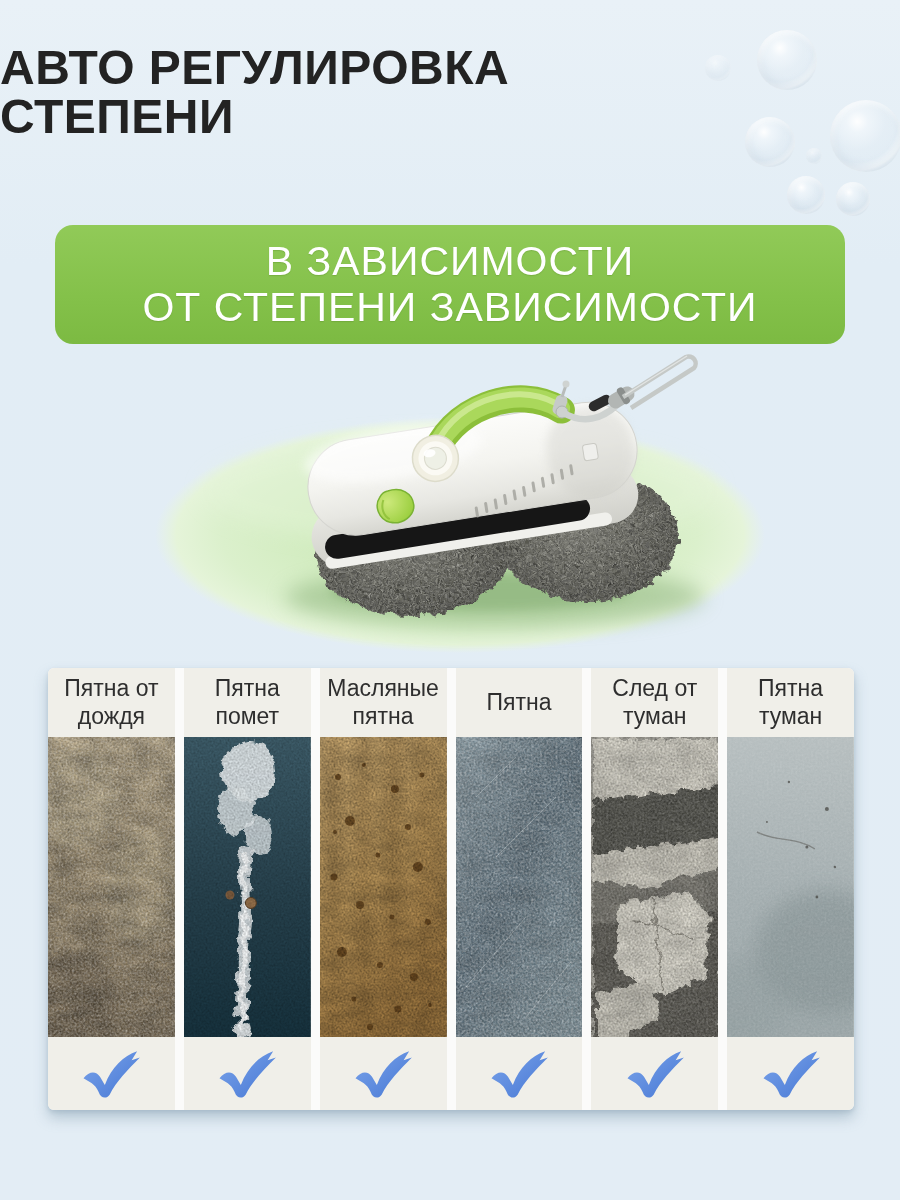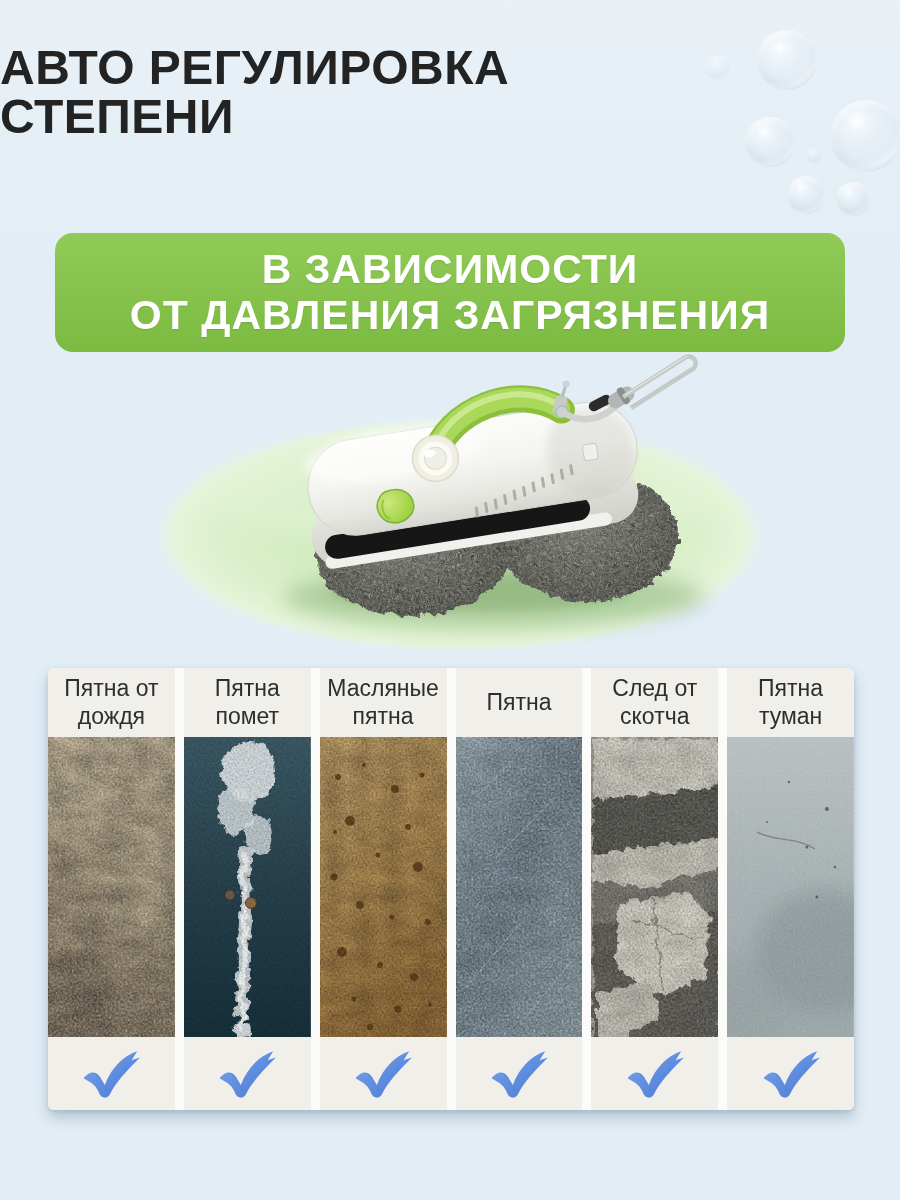--- a/index.html
+++ b/index.html
@@ -18,24 +18,24 @@
       rgba(255,255,255,0) 88%);
     box-shadow:inset 0 -5px 9px rgba(178,198,214,.38), inset 2px 3px 6px rgba(255,255,255,.85);
   }
   
   .title{
     position:absolute;top:44px;left:0;width:100%;text-align:left;
     color:#232323;font-weight:bold;font-size:48px;line-height:1.02;letter-spacing:.5px;
   }
   
   .banner{
-    position:absolute;left:55px;top:233px;width:790px;height:119px;
+    position:absolute;left:55px;top:225px;width:790px;height:119px;
     background:linear-gradient(180deg,#91ca58 0%,#84c14a 60%,#7cba42 100%);
     border-radius:18px;display:flex;flex-direction:column;justify-content:center;align-items:center;
-    color:#ffffff;font-weight:bold;font-size:41px;line-height:1.1;letter-spacing:1px;
+    color:#ffffff;font-weight:normal;font-size:41px;line-height:1.1;letter-spacing:1px;
     text-shadow:0 1px 1px rgba(90,140,40,.35);
   }
   
   .scene{position:absolute;left:120px;top:335px;width:670px;height:335px;}
   .scene svg{display:block;width:100%;height:100%;}
   
   .panel{
     position:absolute;left:48px;top:668px;width:806px;height:442px;
     background:#fbfbfa;border-radius:6px;overflow:hidden;
     box-shadow:0 8px 14px rgba(124,150,170,.45),0 2px 4px rgba(124,150,170,.28);
@@ -170,21 +170,21 @@
     <div class="bubble" style="left:806px;top:148px;width:16px;height:16px;opacity:.6;"></div>
   </div>
 
   <div class="title">
     <div>АВТО РЕГУЛИРОВКА</div>
     <div>СТЕПЕНИ</div>
   </div>
 
   <div class="banner">
     <div>В ЗАВИСИМОСТИ</div>
-    <div>ОТ ДАВЛЕНИЯ ЗАГРЯЗНЕНИЯ</div>
+    <div>ОТ СТЕПЕНИ ЗАВИСИМОСТИ</div>
   </div>
 
   <div class="scene">
     <svg viewBox="0 0 670 335">
 
       <ellipse cx="340" cy="200" rx="305" ry="118" fill="url(#gEll)"></ellipse>
       <ellipse cx="340" cy="156" rx="256" ry="56" fill="#e4f4d8" opacity=".5" filter="url(#fSoft2)"></ellipse>
 
       <ellipse cx="375" cy="262" rx="210" ry="30" fill="#85ae74" opacity=".5" filter="url(#fSoft2)"></ellipse>
       <ellipse cx="360" cy="256" rx="150" ry="20" fill="#6f9c5e" opacity=".35" filter="url(#fSoft)"></ellipse>
@@ -370,21 +370,21 @@
         </svg>
       </div>
       <div class="check">
         <svg viewBox="0 0 96 76">
           <path fill="url(#gCheck)" d="M8 44 C16 34 26 33 32 42 L39 54 C49 28 66 12 86 5 L78 18 L90 14 C72 32 55 50 46 68 C41 75 33 73 30 64 C25 52 16 49 8 44 Z"></path>
         </svg>
       </div>
     </div>
 
     <div class="col">
-      <div class="hdr">След от скотча</div>
+      <div class="hdr">След от туман</div>
       <div class="photo">
         <svg viewBox="0 0 127 300" preserveAspectRatio="none">
           <rect width="127" height="300" fill="#a8a69d"></rect>
           <g filter="url(#fDisplace)">
             <polygon points="0,0 127,0 127,48 0,62" fill="#dcd9cd"></polygon>
             <polygon points="0,62 127,48 127,98 0,115" fill="#57564f"></polygon>
             <polygon points="0,115 127,98 127,128 55,150 0,142" fill="#d2cfc3"></polygon>
             <polygon points="0,142 55,150 127,128 127,170 0,185" fill="#7b7a72"></polygon>
             <polygon points="0,185 127,170 127,300 0,300" fill="#5e5d56"></polygon>
             <polygon points="25,165 95,152 118,178 112,240 60,258 22,225" fill="#e0ddd1"></polygon>

